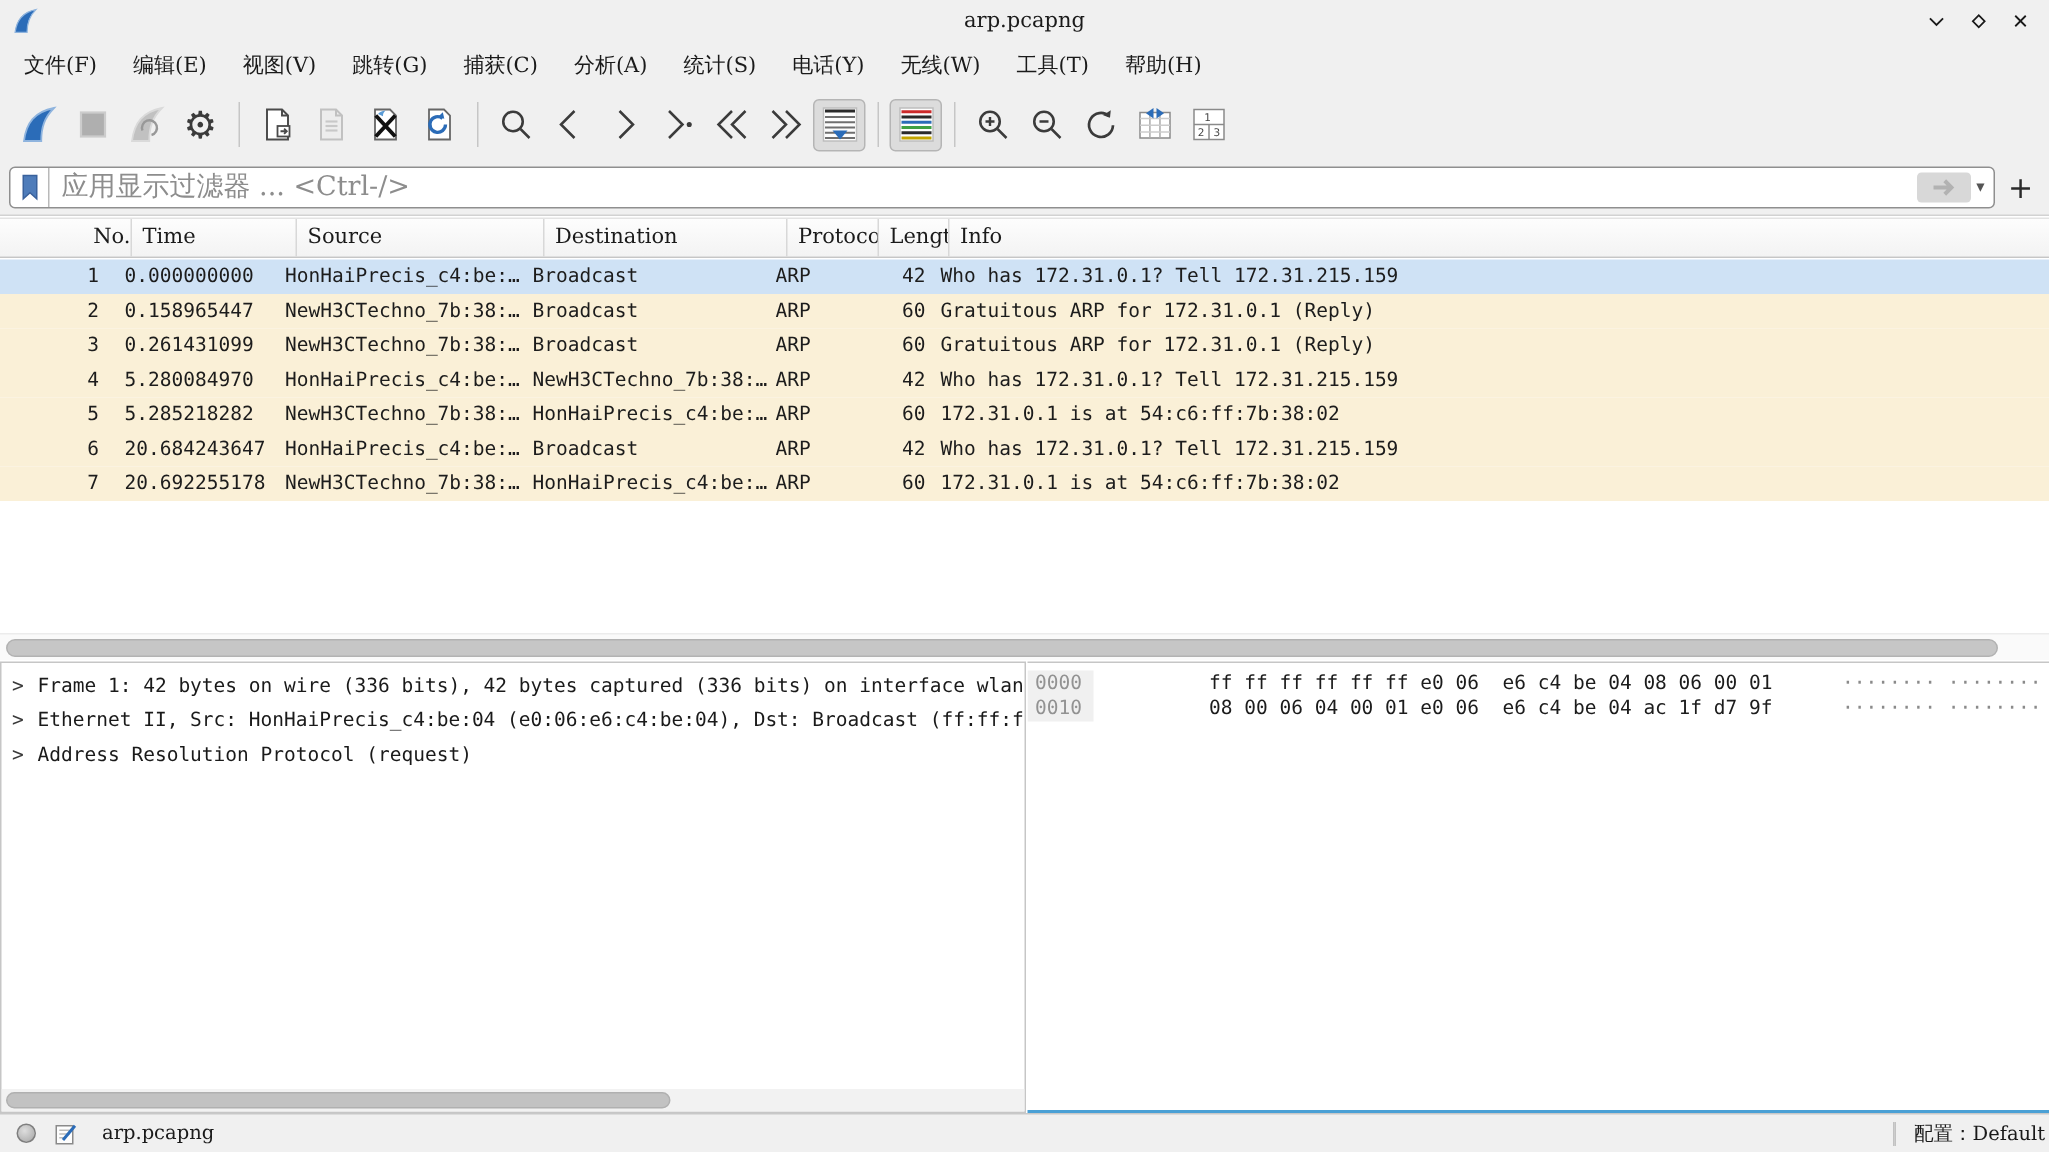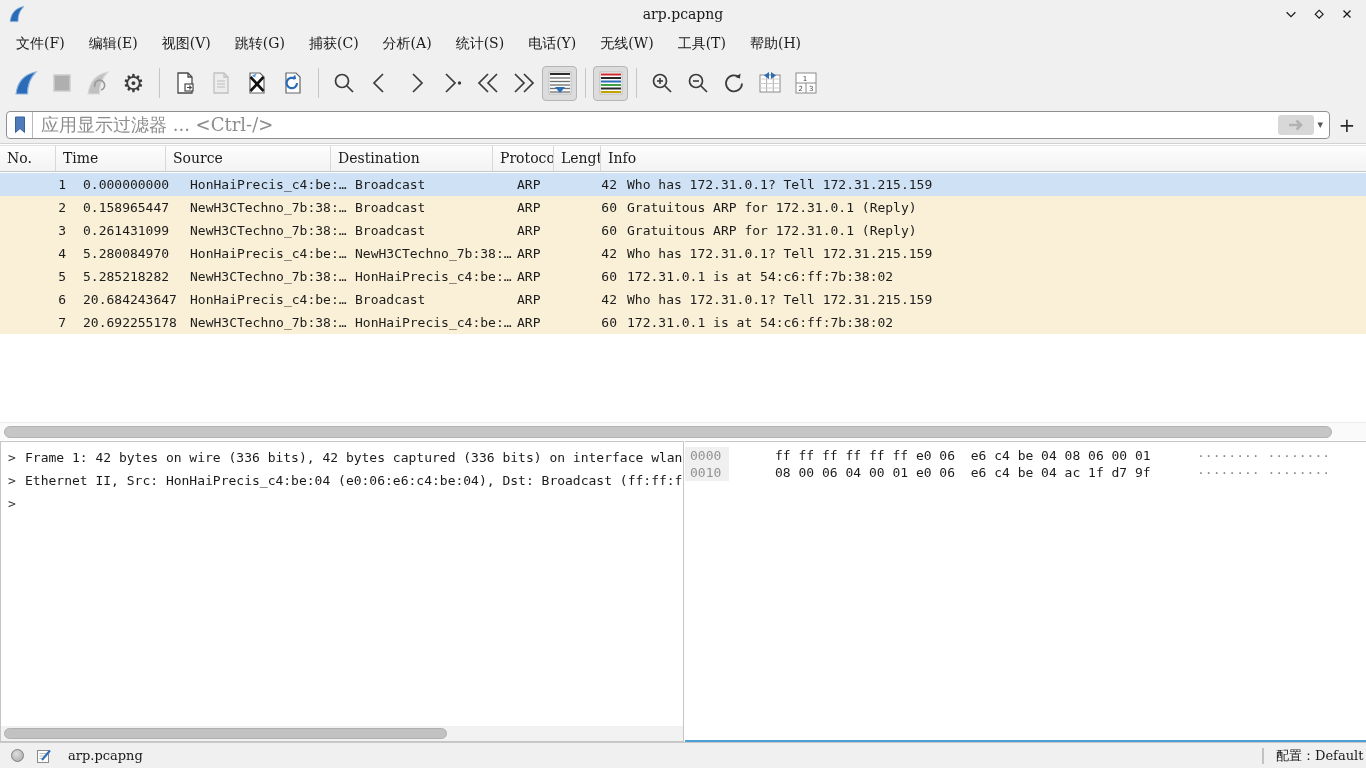--- a/index.html
+++ b/index.html
@@ -48,21 +48,21 @@
   .apply-caret { color:#555; font-family:"DejaVu Sans", sans-serif; font-size:11px; margin-right:6px; }
   .plus-btn { width:26px; text-align:center; font-family:"DejaVu Sans", sans-serif;
               font-size:20px; color:#2a2a2a; margin-left:4px; }
 
   
   .list-header { position:absolute; top:145px; left:0; right:0; height:27px;
                  background:linear-gradient(#fdfdfd,#f3f3f3);
                  border-top:1px solid #e3e3e3; border-bottom:1px solid #c6c6c6; display:flex; }
   .hcell { border-right:1px solid #d8d8d8; padding:4px 0 0 7px; overflow:hidden;
            white-space:nowrap; flex-shrink:0; }
-  .c-no{width:56px;} .c-time{width:110px;} .c-src{width:165px;} .c-dst{width:162px;}
+  .c-no{width:88px;text-align:right;} .c-time{width:110px;} .c-src{width:165px;} .c-dst{width:162px;}
   .c-proto{width:61px;} .c-len{width:47px;} .c-info{flex:1; border-right:none;}
 
   .plist { position:absolute; top:173px; left:0; right:0;
            font-family:"DejaVu Sans Mono", monospace; font-size:13px; color:#1c1c1c; }
   .prow { height:23px; display:flex; align-items:center; background:#faf0d7; }
   .prow.selected { background:#cfe2f5; }
   .prow span { overflow:hidden; white-space:nowrap; flex-shrink:0; display:block; }
   .r-no{width:76px; text-align:right; padding-right:10px;}
   .r-time{width:110px; padding-left:7px;}
   .r-src{width:165px; padding-left:4px;}
@@ -86,21 +86,21 @@
   .expander { position:absolute; left:7px; top:0; color:#3a3a3a; }
   .details-hscroll { position:absolute; bottom:0; left:0; right:0; height:15px; background:#f2f2f2; }
   .details-hscroll .thumb { position:absolute; top:2px; left:3px; width:65%; height:11px;
                             background:#c2c2c2; border:1px solid #b0b0b0; border-radius:6px; }
 
   .hex-pane { position:absolute; top:441px; left:685px; right:0; height:301px; background:#fff;
               border-top:1px solid #c6c6c6; border-bottom:2px solid #4aa0d5; overflow:hidden;
               font-family:"DejaVu Sans Mono", monospace; font-size:13px; padding-top:5px; }
   .hexrow { display:flex; height:17px; line-height:17px;gap:36px; }
   .hx-off { width:44px; background:#f0f0f0; color:#929292; padding-left:5px; flex-shrink:0; }
-  .hx-bytes { white-space:pre; padding-left:10px; width:396px; flex-shrink:0; color:#1c1c1c; }
+  .hx-bytes { white-space:pre; padding-left:10px; width:396px; flex-shrink:0; color:#1c1c1c;margin-left:31px; }
   .hx-ascii { white-space:pre; color:#8a8a8a; }
 
   
   .statusbar { position:absolute; bottom:0; left:0; right:0; height:26px; background:#f0f0f0;
                border-top:1px solid #c8c8c8; display:flex; align-items:center; font-size:13px; }
   .expert-dot { width:13px; height:13px; border-radius:50%; margin-left:11px;
                 background:radial-gradient(circle at 40% 35%, #dedede, #a5a5a5);
                 border:1px solid #7e7e7e; }
   .comment-btn { margin-left:12px; }
   .sb-file { margin-left:16px; }
@@ -423,20 +423,21 @@
   <div class="drow">
     <span class="expander">&gt;</span>
     <span>Frame 1: 42 bytes on wire (336 bits), 42 bytes captured (336 bits) on interface wlan0</span>
   </div>
   <div class="drow">
     <span class="expander">&gt;</span>
     <span>Ethernet II, Src: HonHaiPrecis_c4:be:04 (e0:06:e6:c4:be:04), Dst: Broadcast (ff:ff:ff:ff:ff:ff)</span>
   </div>
   <div class="drow">
     <span class="expander">&gt;</span>
+    <span>Address Resolution Protocol (request)</span>
   </div>
   <div class="details-hscroll">
     <div class="thumb"></div>
   </div>
 </div>
 
 <div class="hex-pane">
   <div class="hexrow">
     <span class="hx-off">0000</span>
     <span class="hx-bytes">ff ff ff ff ff ff e0 06  e6 c4 be 04 08 06 00 01</span>

